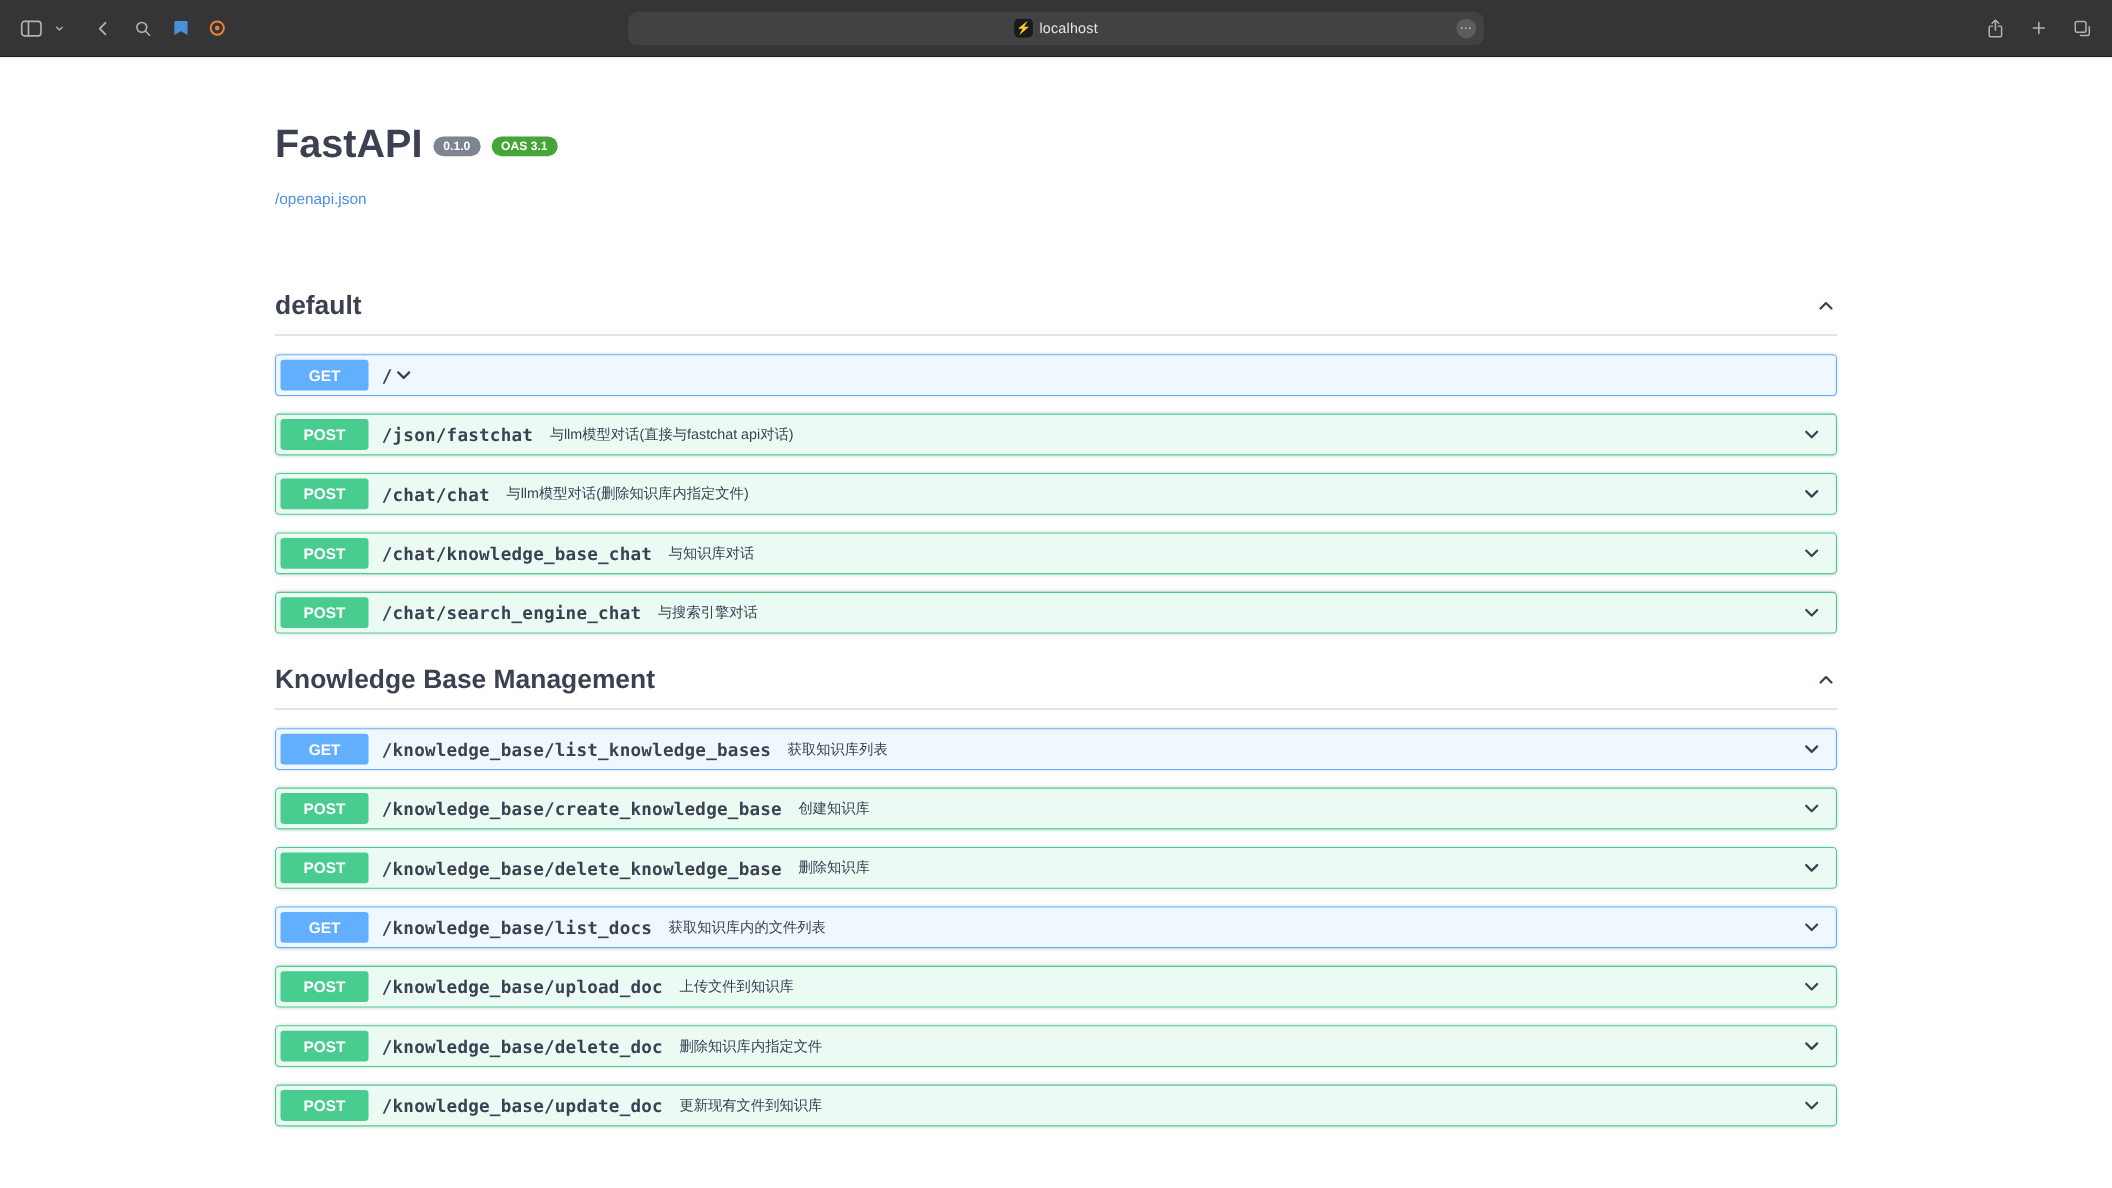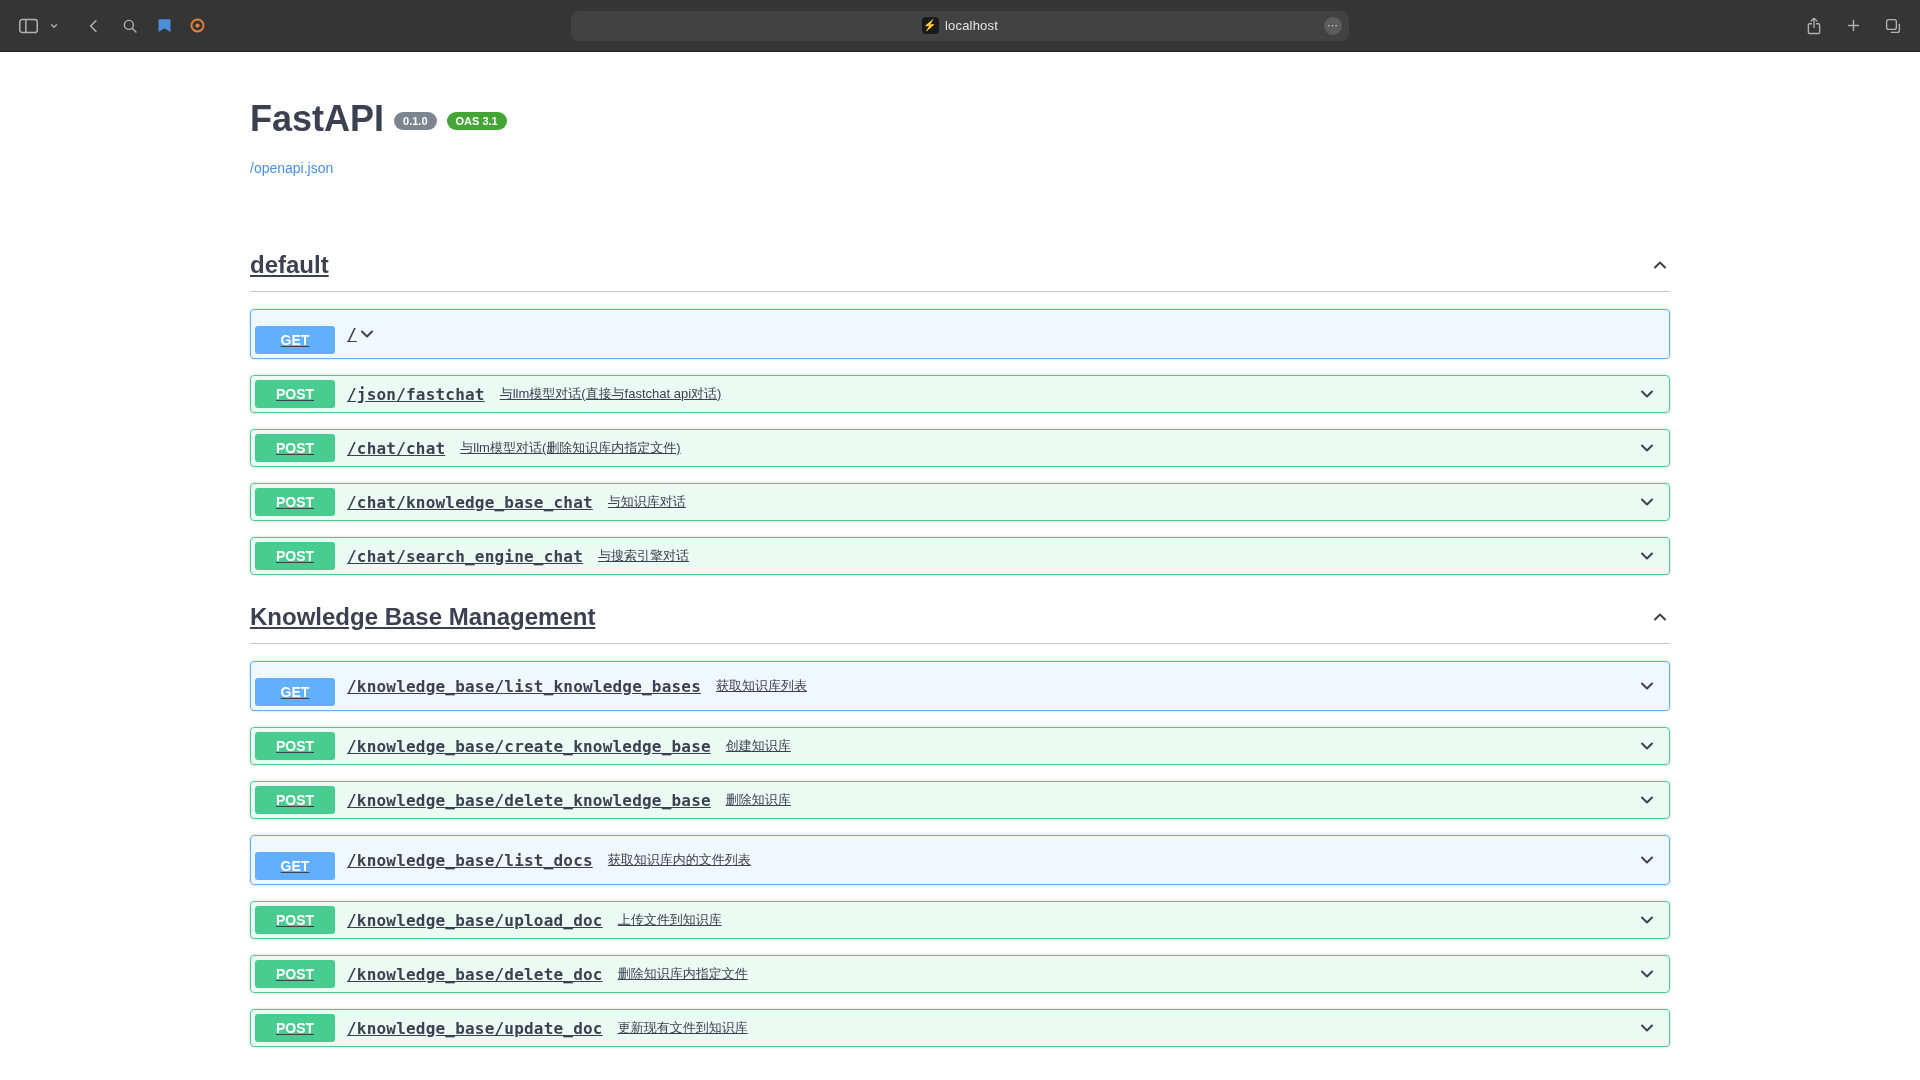--- a/index.html
+++ b/index.html
@@ -44,51 +44,51 @@
   .url-text{letter-spacing:.2px;}
   .page-menu{
     position:absolute;right:7px;top:6px;width:18px;height:18px;border-radius:50%;
     background:#5c5c5c;color:#d9d9d9;display:flex;align-items:center;justify-content:center;
     font-size:11px;letter-spacing:1px;cursor:pointer;
   }
 
   
   .page{height:1028px;overflow:hidden;background:#fff;}
   .wrapper{max-width:1460px;margin:0 auto;padding:0 20px;}
-  .info{padding:46px 0 0;}
+  .info{padding:58px 0 0;}
   .api-title{margin:0;font-size:36px;font-weight:700;color:var(--text);display:flex;align-items:flex-start;gap:10px;}
   .badge{
     display:inline-block;border-radius:57px;color:#fff;font-size:11px;font-weight:700;
     padding:3px 9px;position:relative;top:14px;
   }
   .badge.gray{background:var(--version-badge);}
   .badge.green{background:var(--oas-badge);}
   .spec-link{display:inline-block;margin-top:20px;font-size:14px;color:var(--link);text-decoration:none;cursor:pointer;}
-  #sections{margin-top:62px;text-decoration:underline;}
+  #sections{margin-top:62px;}
 
   .api-section{margin-bottom:12px;}
   .section-header{
     display:flex;align-items:center;justify-content:space-between;
     padding:12px 0;border-bottom:1px solid rgba(59,65,81,.3);margin-bottom:17px;cursor:pointer;
   }
   .section-title{margin:0;font-size:24px;font-weight:700;color:var(--text);}
   .chev{display:flex;color:var(--text);cursor:pointer;}
   .chev.up svg{transform:rotate(180deg);}
 
   .opblock{
     display:flex;align-items:center;border:1px solid;border-radius:4px;
     margin:0 0 16px;padding:4px;box-shadow:0 0 3px rgba(0,0,0,.19);cursor:pointer;
   }
   .opblock.get{border-color:var(--get);background:rgba(97,175,254,.1);}
   .opblock.post{border-color:var(--post);background:rgba(73,204,144,.1);}
   .method{
     min-width:80px;text-align:center;padding:6px 0;border-radius:3px;color:#fff;
     font-weight:700;font-size:14px;
   }
-  .opblock.get .method{background:var(--get);margin-top:12px;}
+  .opblock.get .method{background:var(--get);}
   .opblock.post .method{background:var(--post);}
   .path{
     margin-left:12px;font-family:"DejaVu Sans Mono","Liberation Mono",monospace;
     font-weight:700;font-size:16px;color:var(--text);letter-spacing:.2px;
   }
   .desc{margin-left:15px;font-size:13px;color:var(--text);flex:1;}
   .opblock .chev{margin-right:8px;}
 </style>
 </head>
 <body>

